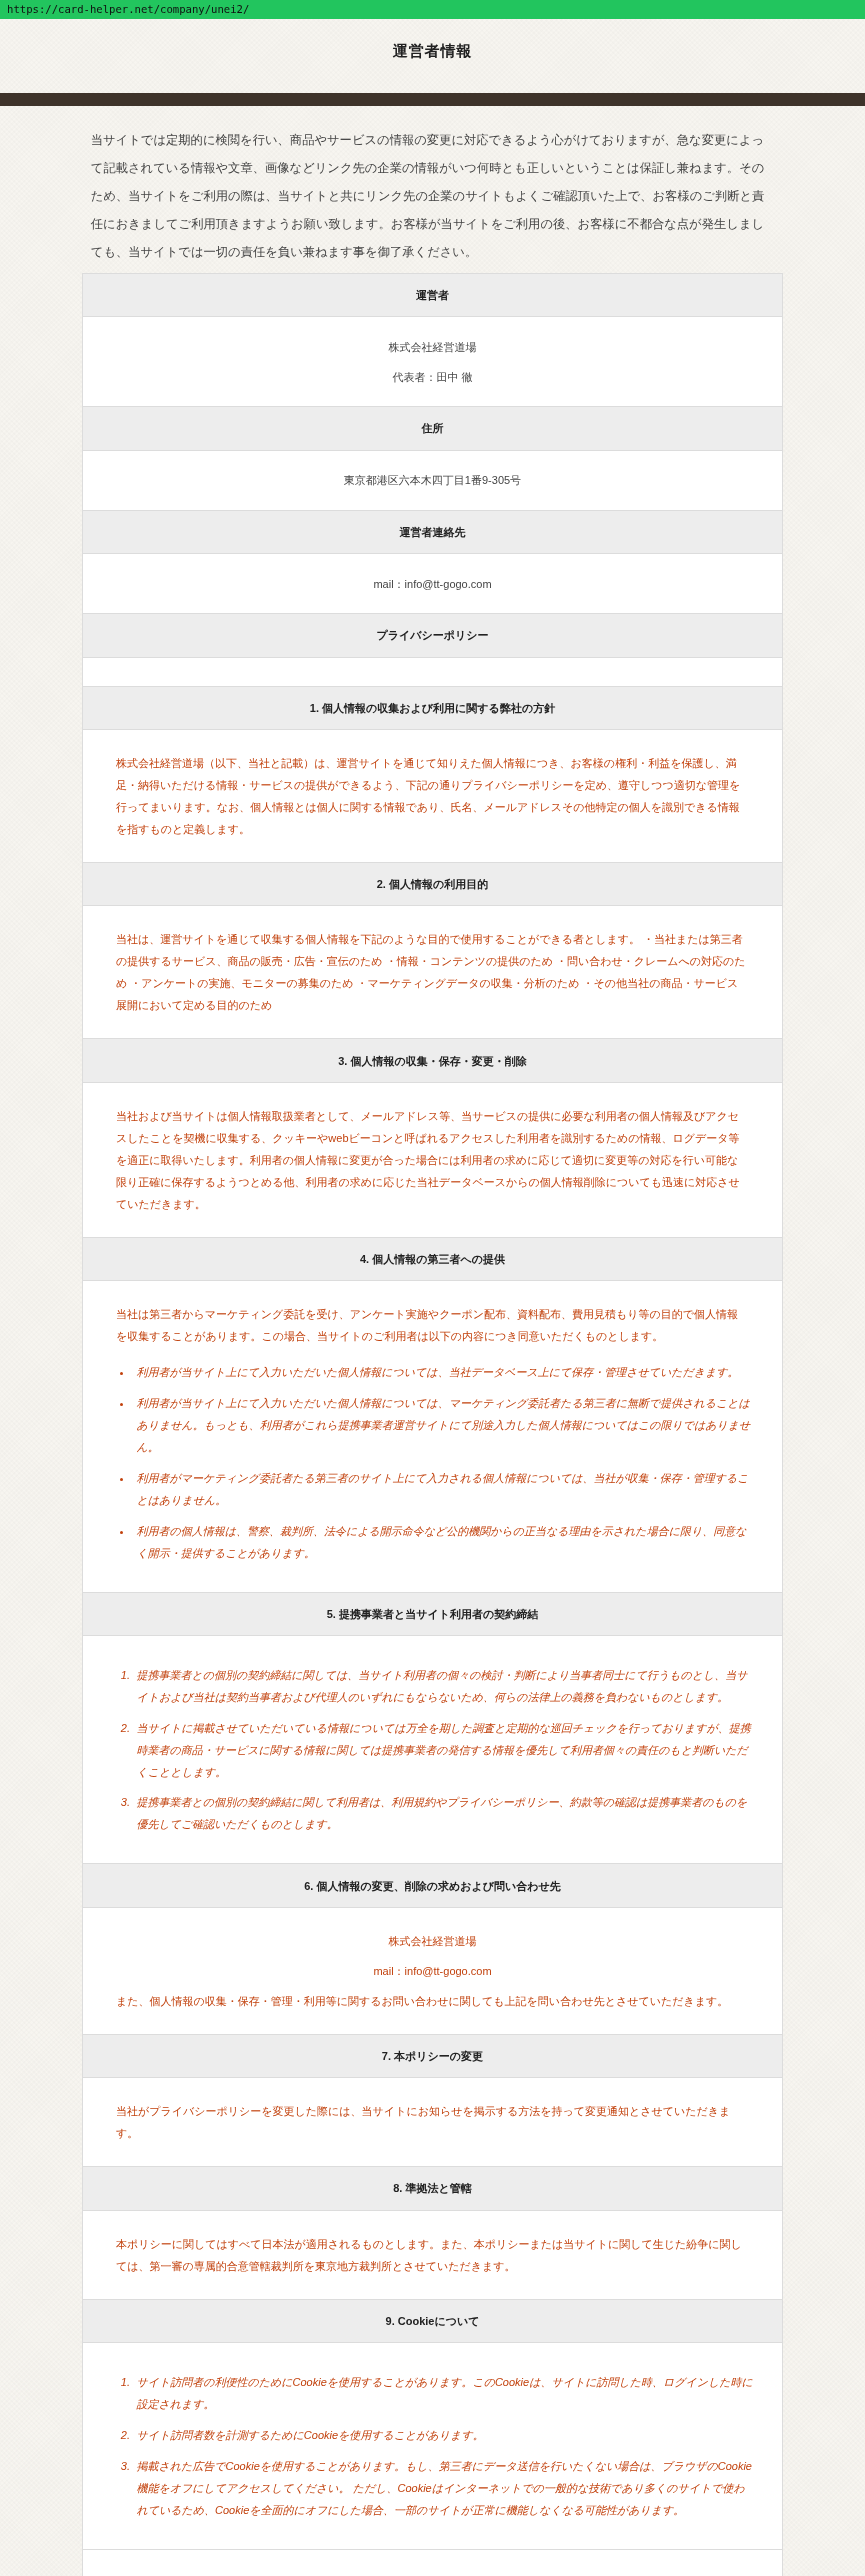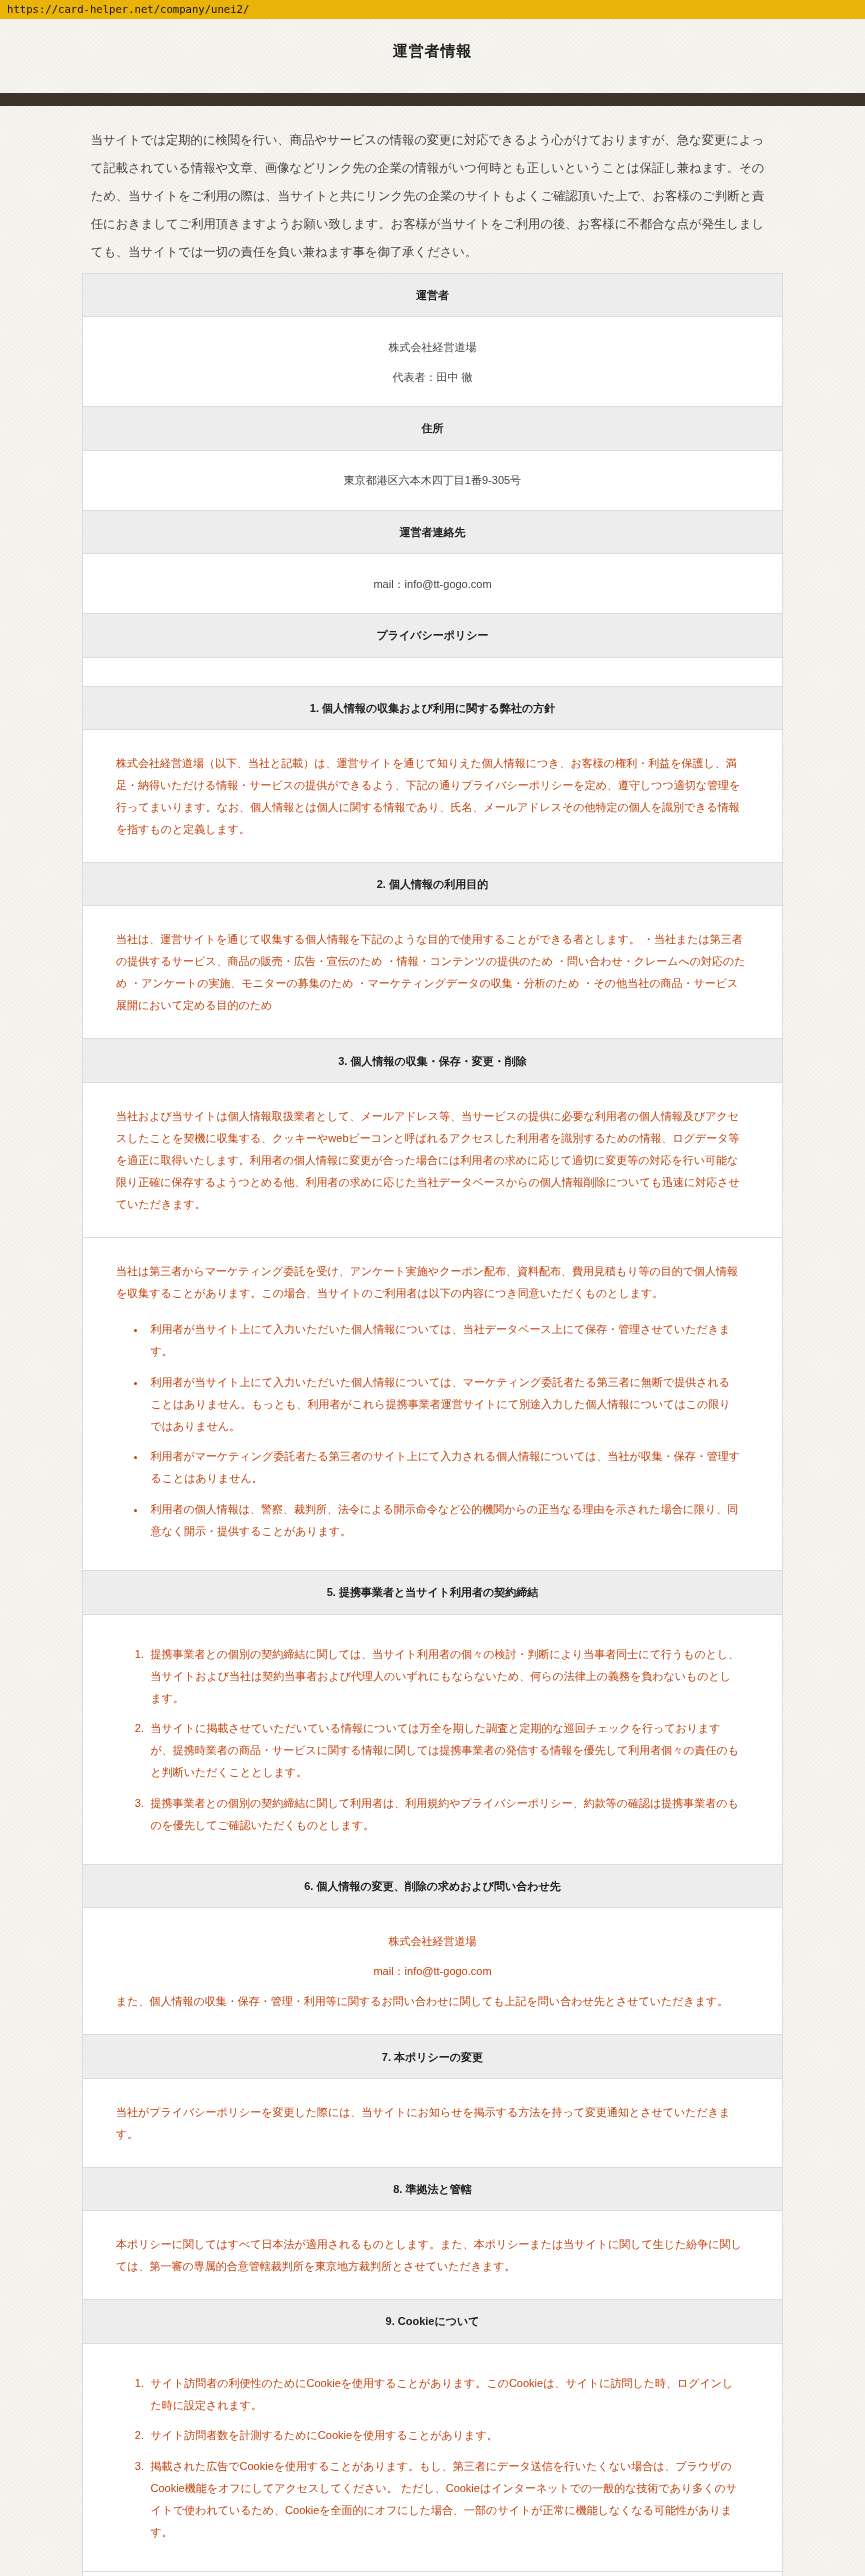--- a/index.html
+++ b/index.html
@@ -6,21 +6,21 @@
   body{
     width:865px;min-height:2576px;
     background-color:#f7f5f0;
     background-image:
       repeating-linear-gradient(45deg, rgba(0,0,0,0.013) 0 1.8px, transparent 1.8px 3.5px),
       repeating-linear-gradient(-45deg, rgba(0,0,0,0.013) 0 1.8px, transparent 1.8px 3.5px);
     font-family:"Liberation Sans","DejaVu Sans",sans-serif;
     color:#444;
   }
   .url-strip{
-    background:#eab308;
+    background:#22c55e;
     padding:2.6px 7px 4.4px;
     font-family:"DejaVu Sans Mono","Liberation Mono",monospace;
     font-size:10.6px;color:#111;
   }
   .site-header{padding:23px 14px 0;}
   .site-header h1{
     margin:0;padding:0 0 32px;
     text-align:center;font-size:15px;font-weight:bold;color:#222;
     letter-spacing:0.9px;
   }
@@ -38,21 +38,21 @@
   .row:first-child{border-top:none;}
   .row.th{
     background:#ededed;text-align:center;
     font-weight:bold;color:#222;
     padding:13.2px 10.6px;line-height:16px;
   }
   .row.center-cell{text-align:center;padding:10.6px 10.6px;color:#444;}
   .row.body-cell{padding:14px 25px;text-align:left;color:#c2410c;}
   .row.empty-cell{height:28px;}
   .row p{margin:8px;}
-  .row ul,.row ol{margin:14px 16px;padding-left:23px;}
+  .row ul,.row ol{margin:14px 2px;padding-left:23px;font-style:italic;}
   .row li{margin-bottom:8.8px;padding-left:3.5px;}
   .row li:last-child{margin-bottom:0;}
   .center-block{text-align:center;margin:3.5px 0;}
 </style>
 </head>
 <body>
 
 <div class="url-strip">
   <span>https://card-helper.net/company/unei2/</span>
 </div>
@@ -110,20 +110,23 @@
       <p>当社は、運営サイトを通じて収集する個人情報を下記のような目的で使用することができる者とします。 ・当社または第三者の提供するサービス、商品の販売・広告・宣伝のため ・情報・コンテンツの提供のため ・問い合わせ・クレームへの対応のため ・アンケートの実施、モニターの募集のため ・マーケティングデータの収集・分析のため ・その他当社の商品・サービス展開において定める目的のため</p>
     </div>
 
     <div class="row th">
       <span>3. 個人情報の収集・保存・変更・削除</span>
     </div>
     <div class="row body-cell">
       <p>当社および当サイトは個人情報取扱業者として、メールアドレス等、当サービスの提供に必要な利用者の個人情報及びアクセスしたことを契機に収集する、クッキーやwebビーコンと呼ばれるアクセスした利用者を識別するための情報、ログデータ等を適正に取得いたします。利用者の個人情報に変更が合った場合には利用者の求めに応じて適切に変更等の対応を行い可能な限り正確に保存するようつとめる他、利用者の求めに応じた当社データベースからの個人情報削除についても迅速に対応させていただきます。</p>
     </div>
 
+    <div class="row th">
+      <span>4. 個人情報の第三者への提供</span>
+    </div>
     <div class="row body-cell">
       <p>当社は第三者からマーケティング委託を受け、アンケート実施やクーポン配布、資料配布、費用見積もり等の目的で個人情報を収集することがあります。この場合、当サイトのご利用者は以下の内容につき同意いただくものとします。</p>
       <ul>
         <li>利用者が当サイト上にて入力いただいた個人情報については、当社データベース上にて保存・管理させていただきます。</li>
         <li>利用者が当サイト上にて入力いただいた個人情報については、マーケティング委託者たる第三者に無断で提供されることはありません。もっとも、利用者がこれら提携事業者運営サイトにて別途入力した個人情報についてはこの限りではありません。</li>
         <li>利用者がマーケティング委託者たる第三者のサイト上にて入力される個人情報については、当社が収集・保存・管理することはありません。</li>
         <li>利用者の個人情報は、警察、裁判所、法令による開示命令など公的機関からの正当なる理由を示された場合に限り、同意なく開示・提供することがあります。</li>
       </ul>
     </div>
 

